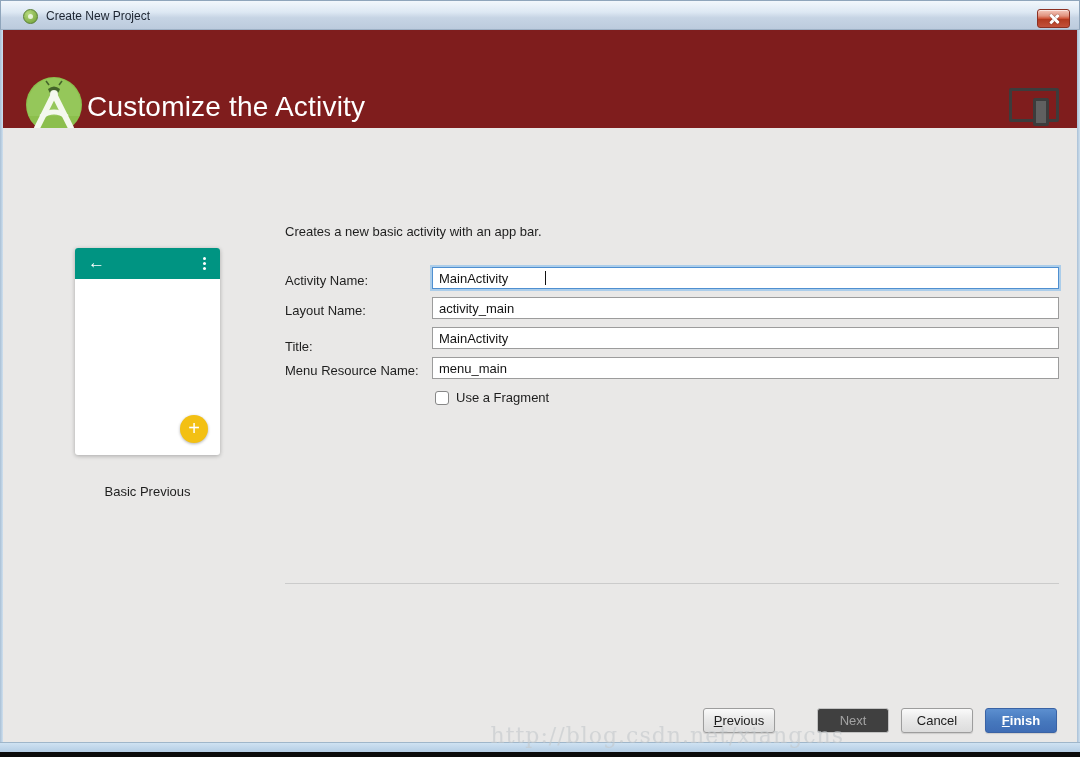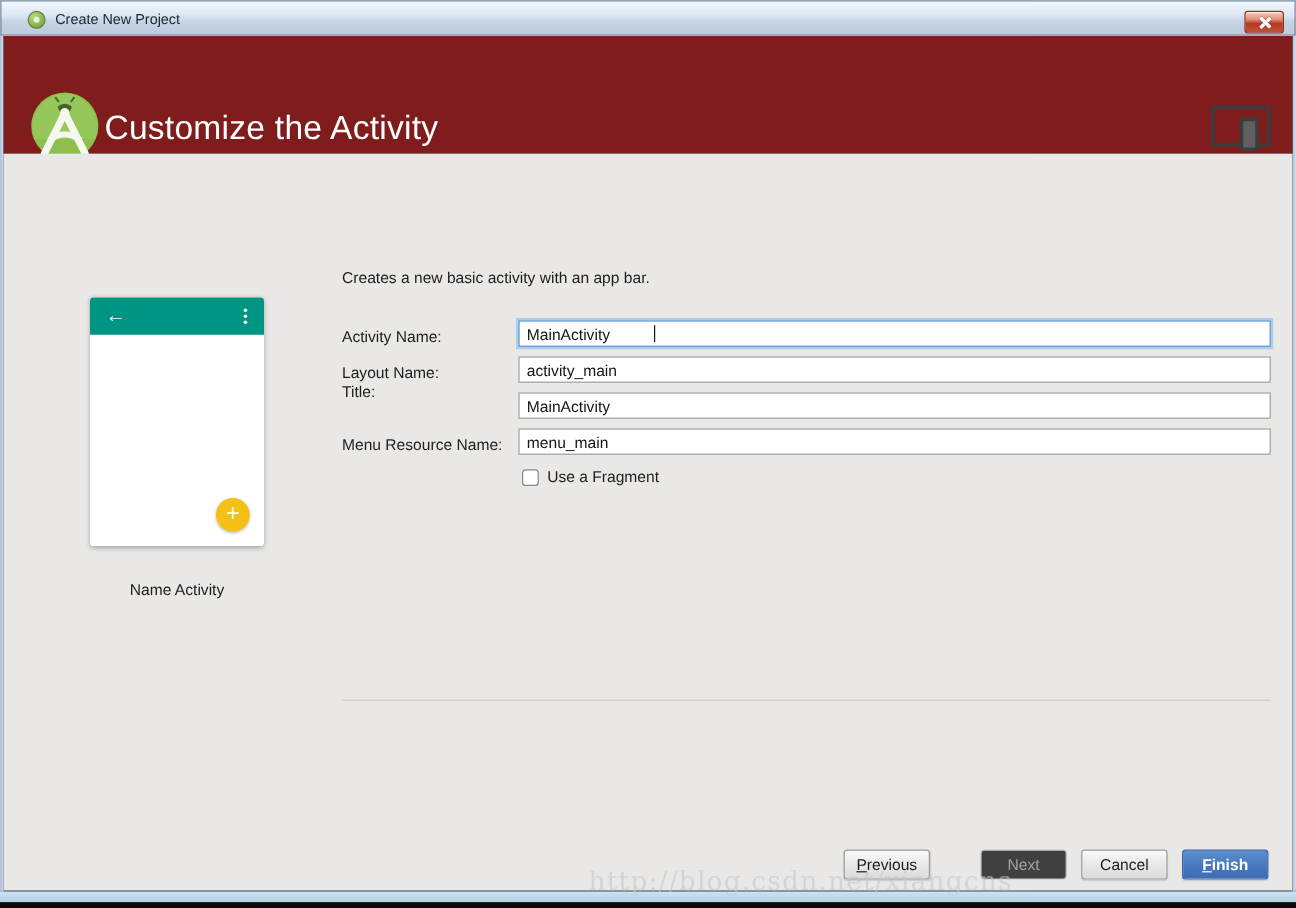--- a/index.html
+++ b/index.html
@@ -134,36 +134,36 @@
 
   <div class="content"></div>
 
   <div class="preview-card">
     <div class="preview-appbar" id="preview-appbar" style="background: rgb(0, 148, 130);">
       <span class="back-arrow">←</span>
       <span class="kebab"></span>
     </div>
     <div class="fab" id="preview-fab" style="background: rgb(243, 192, 19);">+</div>
   </div>
-  <div class="preview-label">Name Activity</div>
+  <div class="preview-label">Basic Previous</div>
 
   <div class="description">Creates a new basic activity with an app bar.</div>
 
   <span class="form-label" style="top:273px">Activity Name:</span>
   <div class="form-input focused" style="top:267px">
     <span>MainActivity</span>
       <span class="caret"></span>
   </div>
 
   <span class="form-label" style="top:303px">Layout Name:</span>
   <div class="form-input" style="top:297px">
     <span>activity_main</span>
   </div>
 
-  <span class="form-label" style="top:319px">Title:</span>
+  <span class="form-label" style="top:339px">Title:</span>
   <div class="form-input" style="top:327px">
     <span>MainActivity</span>
   </div>
 
   <span class="form-label" style="top:363px">Menu Resource Name:</span>
   <div class="form-input" style="top:357px">
     <span>menu_main</span>
   </div>
 
   <div class="checkbox-row">

